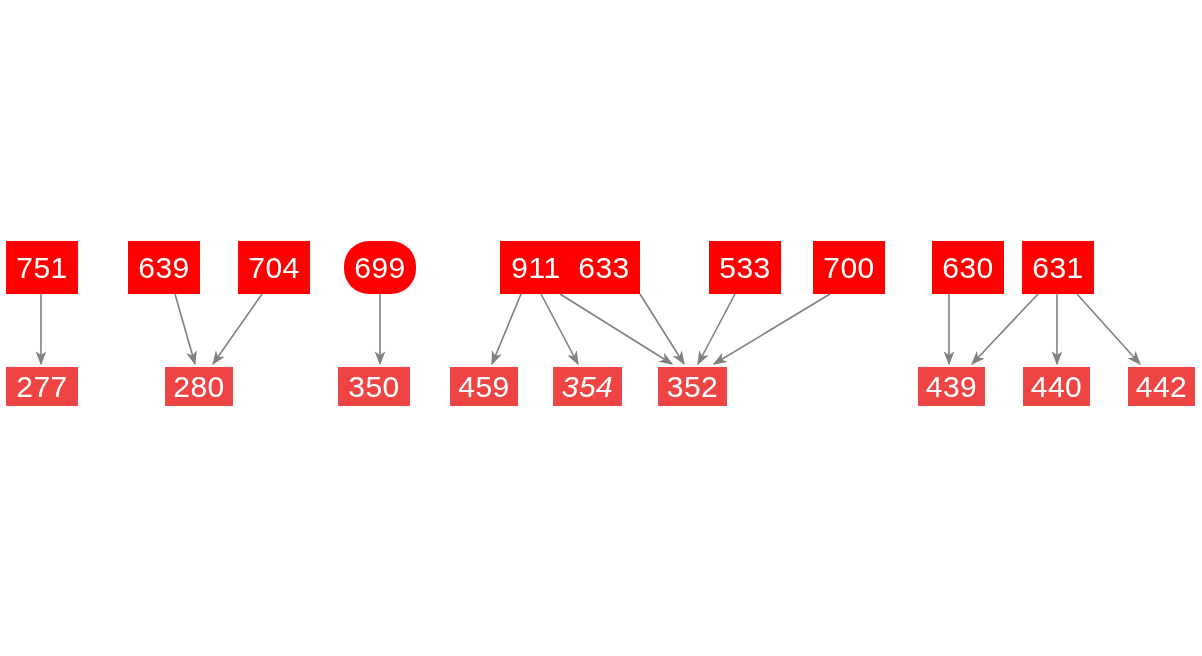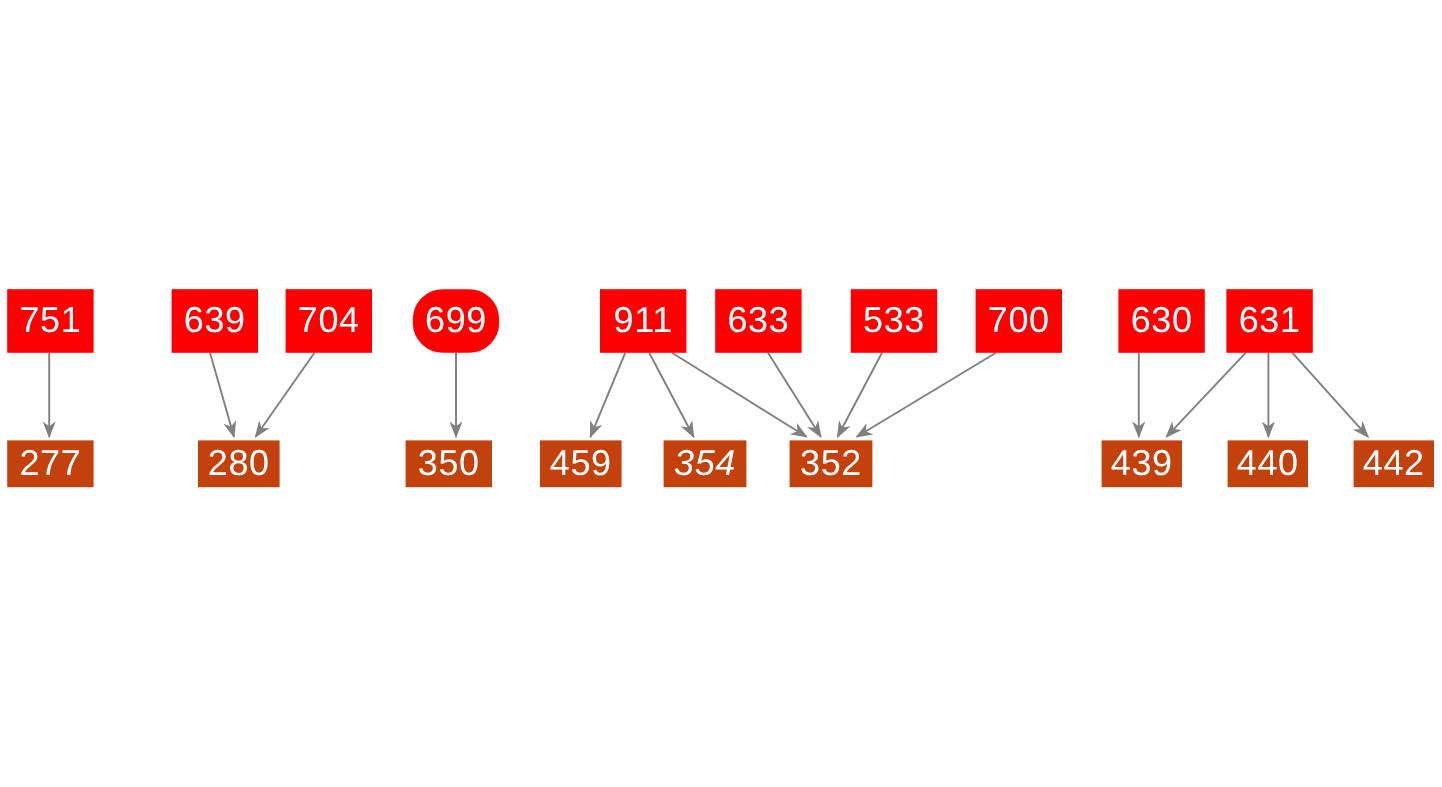--- a/index.html
+++ b/index.html
@@ -36,21 +36,21 @@
     font-size: 30px;
     line-height: 1;
     letter-spacing: 0.5px;
     white-space: nowrap;
     user-select: none;
   }
   .node-source {
     background: #ff0000;
   }
   .node-target {
-    background: #c2410c;
+    background: #ef4444;
   }
   .node-label {
     pointer-events: none;
   }
 </style>
 </head>
 <body>
 
 <div id="canvas">
 
@@ -75,33 +75,33 @@
         <line x1="1038" y1="294" x2="972" y2="364" stroke="#808080" stroke-width="1.6" marker-end="url(#arrowhead)"></line>
         <line x1="1057" y1="294" x2="1057" y2="364" stroke="#808080" stroke-width="1.6" marker-end="url(#arrowhead)"></line>
         <line x1="1077" y1="294" x2="1140" y2="364" stroke="#808080" stroke-width="1.6" marker-end="url(#arrowhead)"></line>
       </g>
   </svg>
 
   <div id="nodes-layer">
       <div class="node node-source" style="left: 6px; top: 241px; width: 72px; height: 53px;">
         <span class="node-label">751</span>
       </div>
-      <div class="node node-source" style="left: 143px; top: 241px; width: 72px; height: 53px;">
+      <div class="node node-source" style="left: 128px; top: 241px; width: 72px; height: 53px;">
         <span class="node-label">639</span>
       </div>
       <div class="node node-source" style="left: 238px; top: 241px; width: 72px; height: 53px;">
         <span class="node-label">704</span>
       </div>
       <div class="node node-source" style="left: 344px; top: 241px; width: 72px; height: 53px; border-radius: 25px;">
         <span class="node-label">699</span>
       </div>
       <div class="node node-source" style="left: 500px; top: 241px; width: 72px; height: 53px;">
         <span class="node-label">911</span>
       </div>
-      <div class="node node-source" style="left: 596px; top: 241px; width: 72px; height: 53px; text-align: center;">
+      <div class="node node-source" style="left: 568px; top: 241px; width: 72px; height: 53px; text-align: center;">
         <span class="node-label">633</span>
       </div>
       <div class="node node-source" style="left: 709px; top: 241px; width: 72px; height: 53px;">
         <span class="node-label">533</span>
       </div>
       <div class="node node-source" style="left: 813px; top: 241px; width: 72px; height: 53px;">
         <span class="node-label">700</span>
       </div>
       <div class="node node-source" style="left: 907px; top: 241px; width: 72px; height: 53px; margin-left: 25px;">
         <span class="node-label">630</span>

